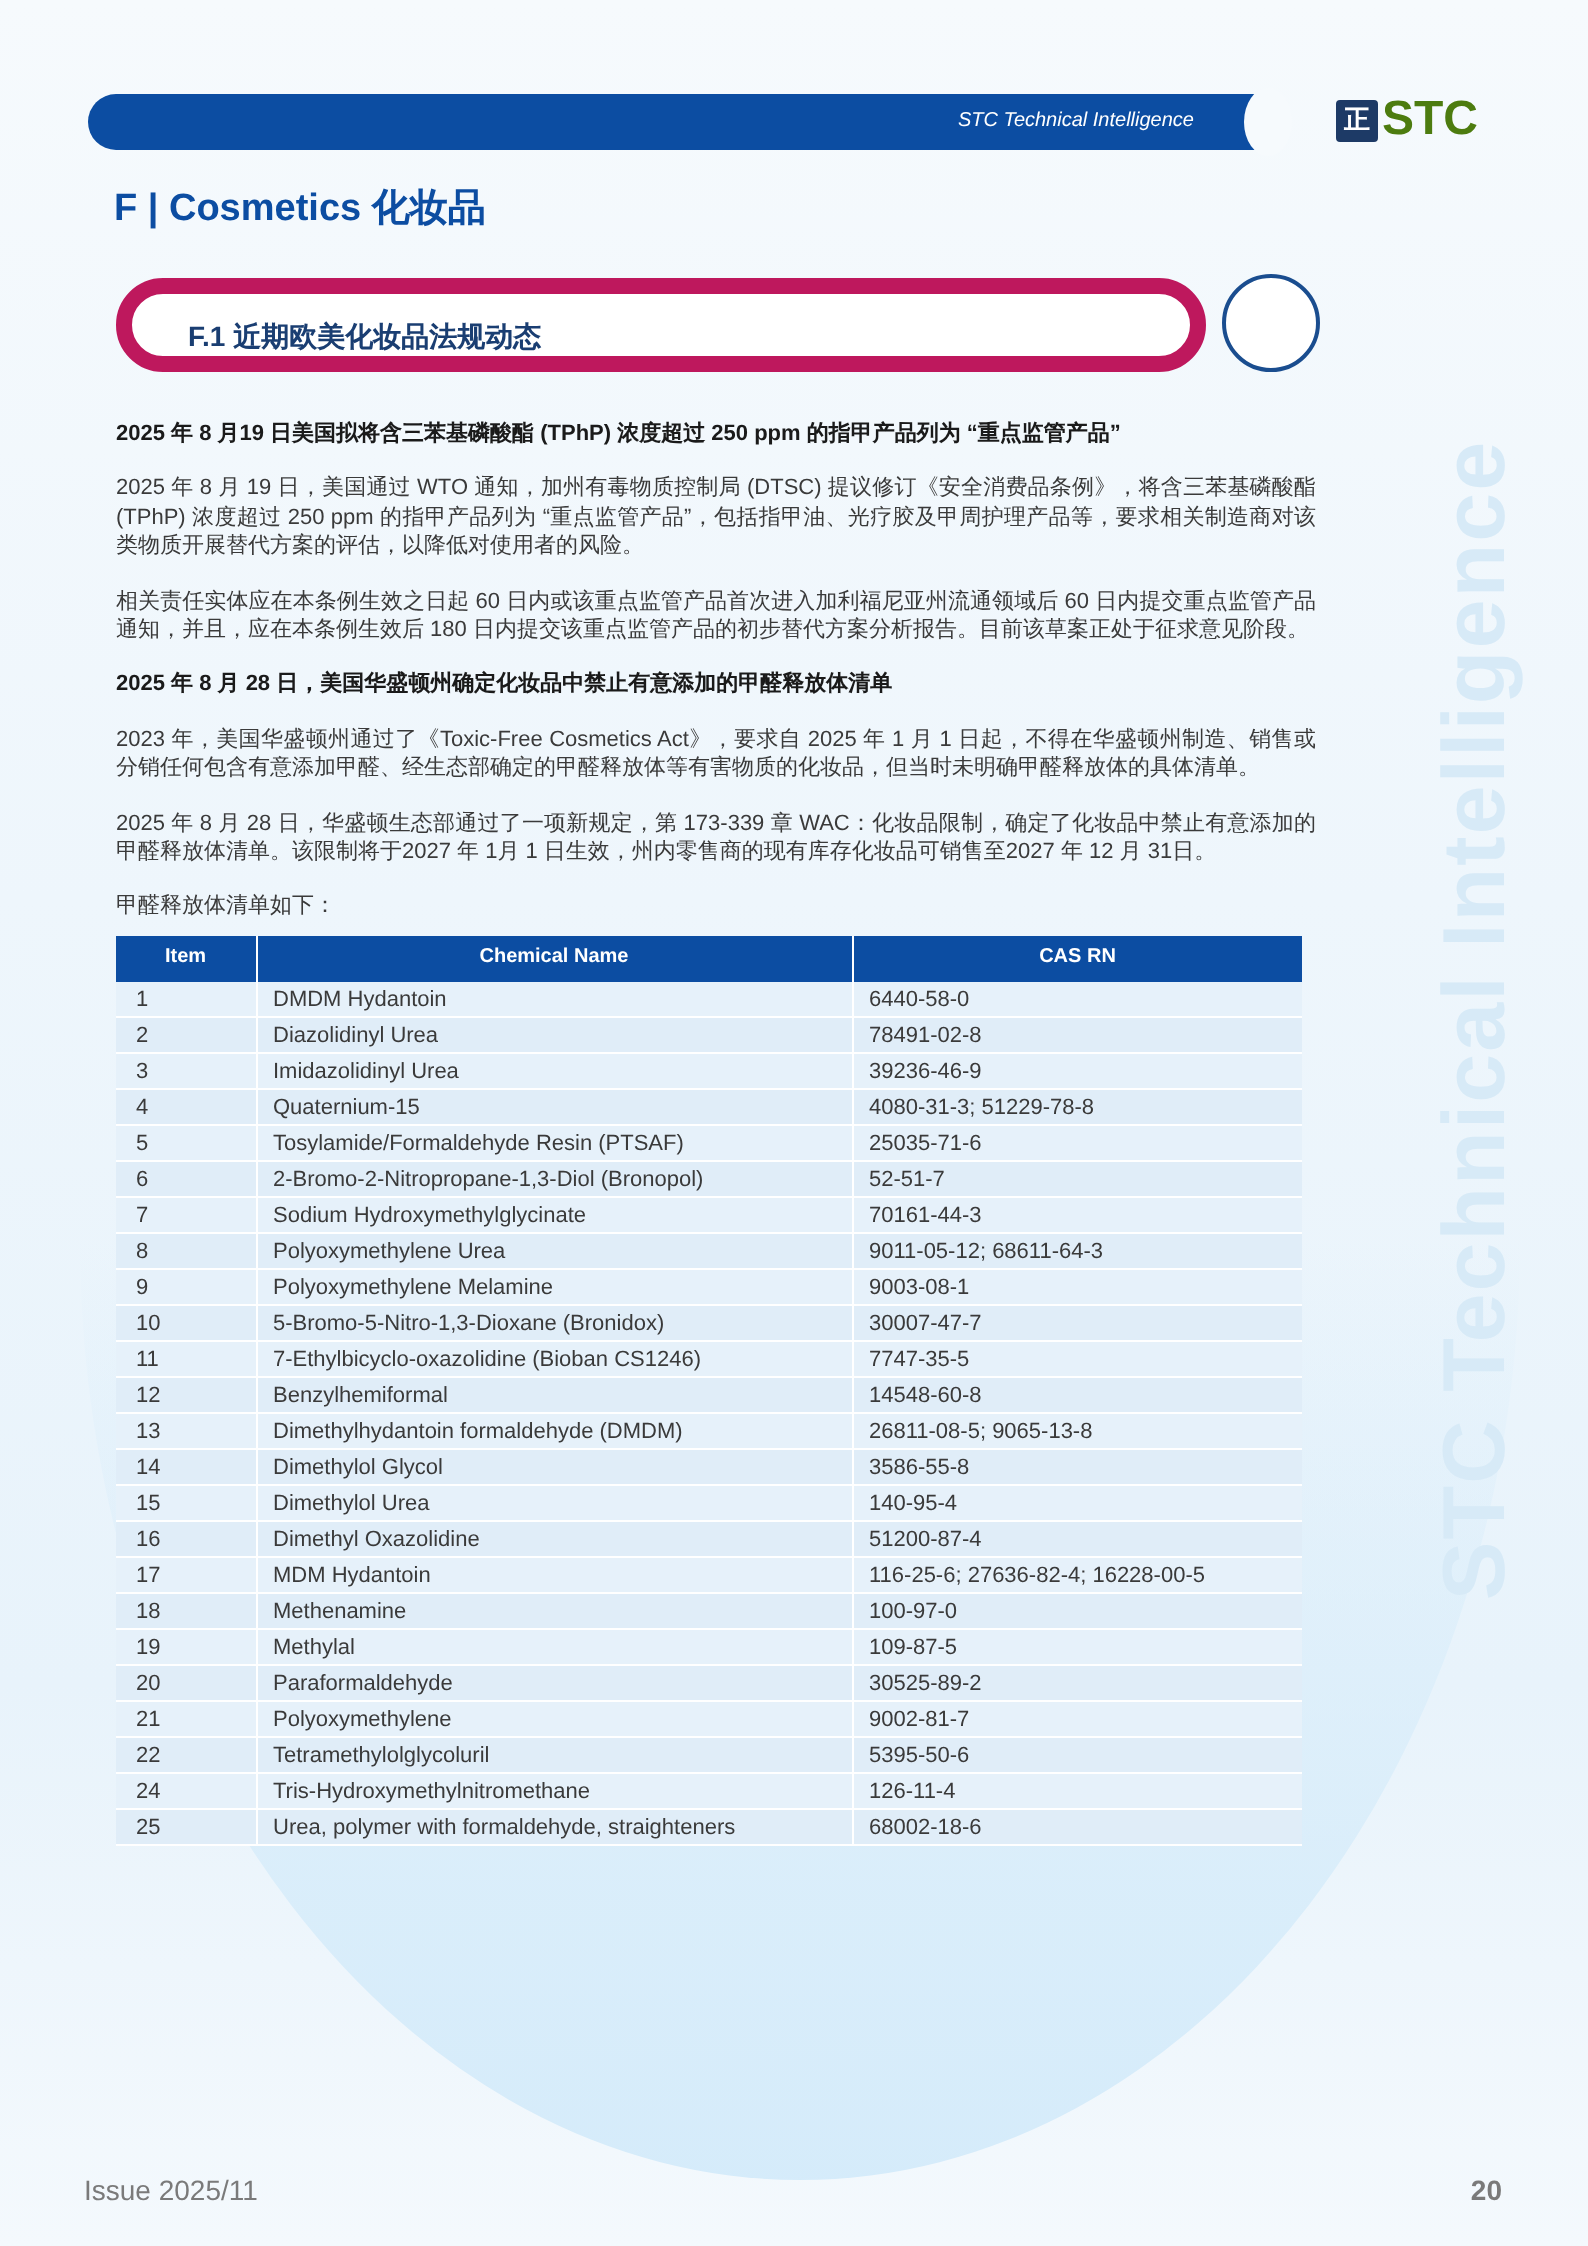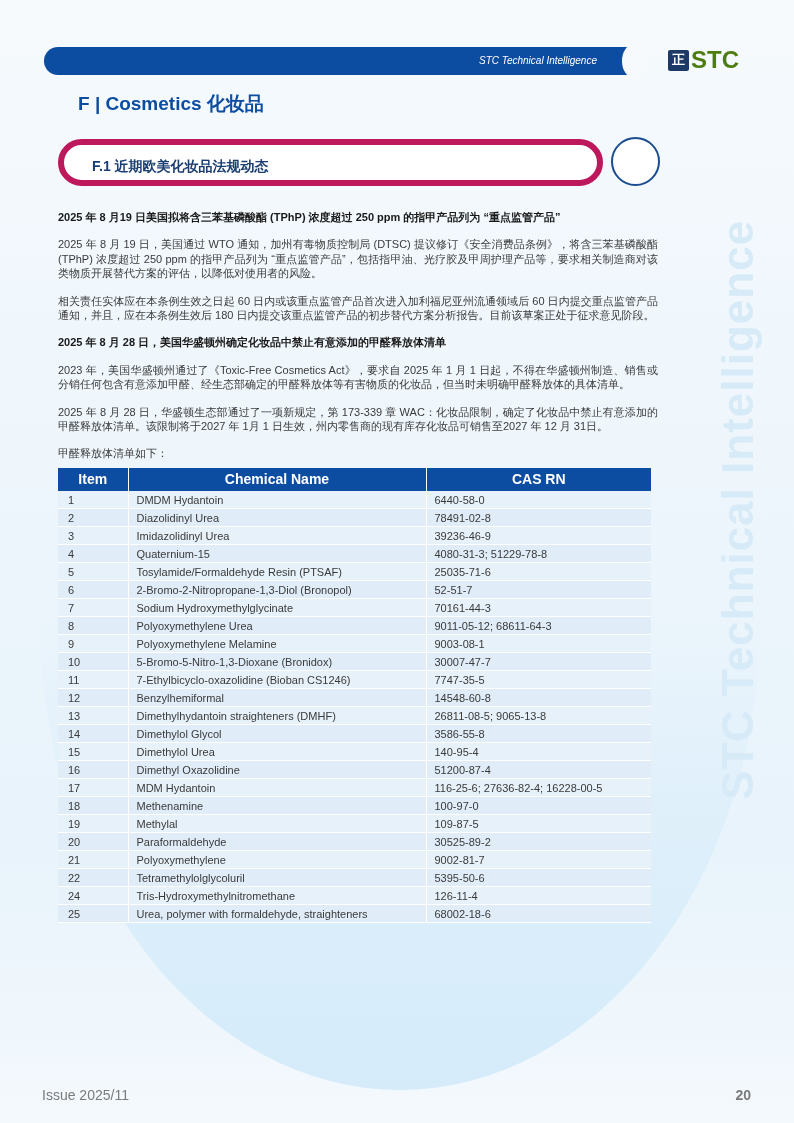--- a/index.html
+++ b/index.html
@@ -77,27 +77,26 @@
     letter-spacing: 0px;
     line-height: 22px;
   }
   .page-title {
     position: absolute;
     left: 57px; top: 91px;
     font-size: 19px;
     font-weight: bold;
     color: #0c4da2;
     z-index: 2;
-    margin-left: 21px;
   }
   .section-pill {
     position: absolute;
     left: 58px; top: 139px;
     width: 545px; height: 47px;
-    border: 6px solid #be185d;
+    border: 8px solid #be185d;
     border-radius: 24px;
     background: #ffffff;
     z-index: 2;
   }
   .section-pill-title {
     position: absolute;
     left: 28px; top: 13px;
     font-size: 14px;
     font-weight: bold;
     color: #1a3e72;
@@ -126,21 +125,21 @@
   table.chem {
     width: 593px;
     border-collapse: collapse;
     font-size: 11px;
     color: #3a3a3a;
   }
   table.chem th {
     background: #0c4da2;
     color: #ffffff;
     font-weight: bold;
-    font-size: 14px;
+    font-size: 10px;
     height: 23px;
     text-align: center;
     border-right: 1px solid #ffffff;
   }
   table.chem th:last-child { border-right: none; }
   table.chem td {
     height: 18px;
     line-height: 13px;
     padding: 1px 0 0 8px;
     border-bottom: 1px solid #ffffff;
@@ -266,21 +265,21 @@
           <td class="name">7-Ethylbicyclo-oxazolidine (Bioban CS1246)</td>
           <td class="cas">7747-35-5</td>
         </tr>
         <tr>
           <td class="num">12</td>
           <td class="name">Benzylhemiformal</td>
           <td class="cas">14548-60-8</td>
         </tr>
         <tr>
           <td class="num">13</td>
-          <td class="name">Dimethylhydantoin straighteners (DMHF)</td>
+          <td class="name">Dimethylhydantoin formaldehyde (DMDM)</td>
           <td class="cas">26811-08-5; 9065-13-8</td>
         </tr>
         <tr>
           <td class="num">14</td>
           <td class="name">Dimethylol Glycol</td>
           <td class="cas">3586-55-8</td>
         </tr>
         <tr>
           <td class="num">15</td>
           <td class="name">Dimethylol Urea</td>

